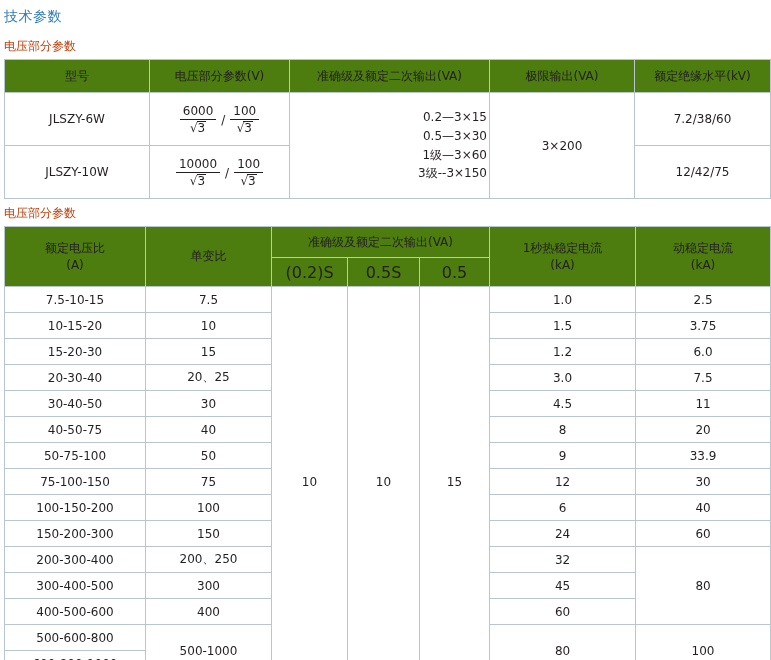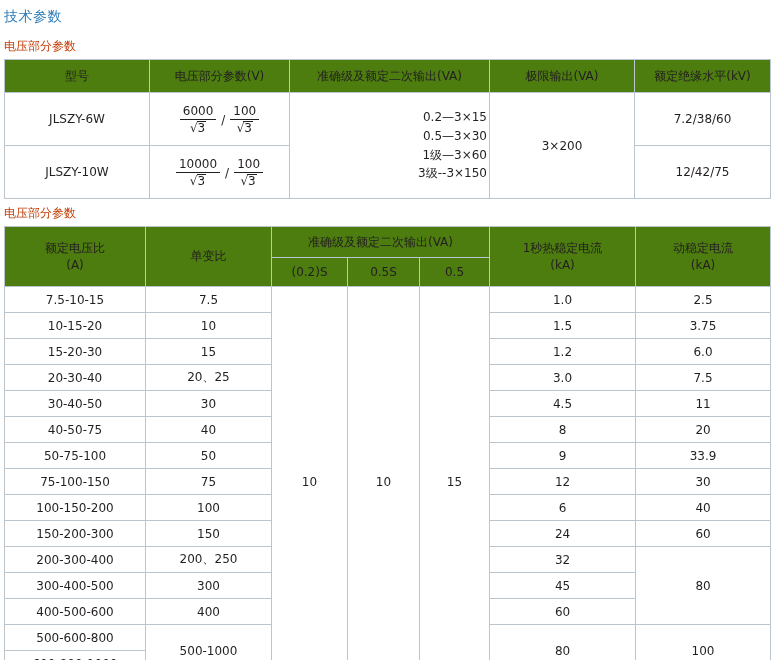--- a/index.html
+++ b/index.html
@@ -91,21 +91,21 @@
   .out-list {
     line-height: 1.55;
     text-align: right;
     padding: 4px 0;
   }
   
   #t2 td { height: 21px; }
   #t2 .h1 td { height: 26px; }
   #t2 .h2 td { height: 24px; }
   .lvl-cell {
-    font-size: 12px;
+    font-size: 16px;
   }
   .two-line { line-height: 1.35; }
 </style>
 </head>
 <body>
 
 <div class="page">
 
   <div class="page-title">技术参数</div>
 

